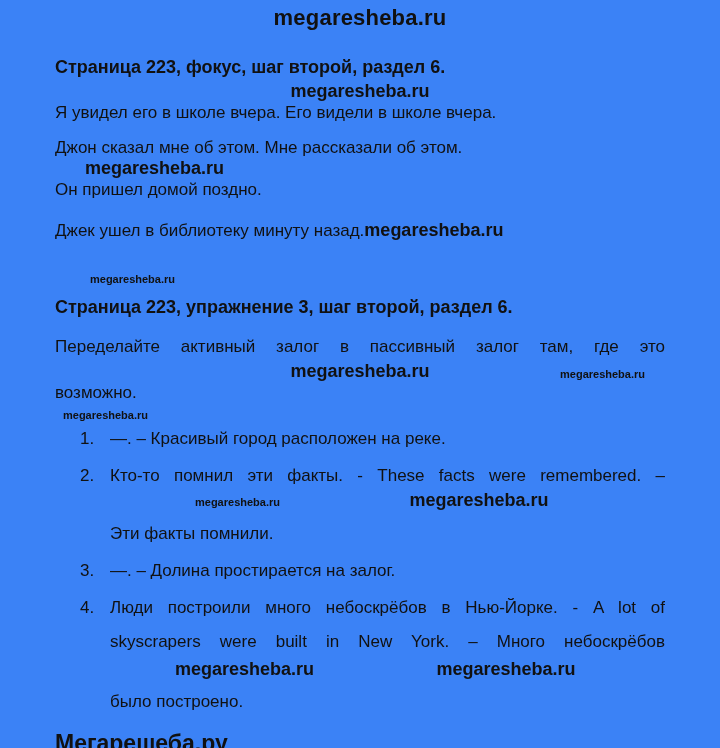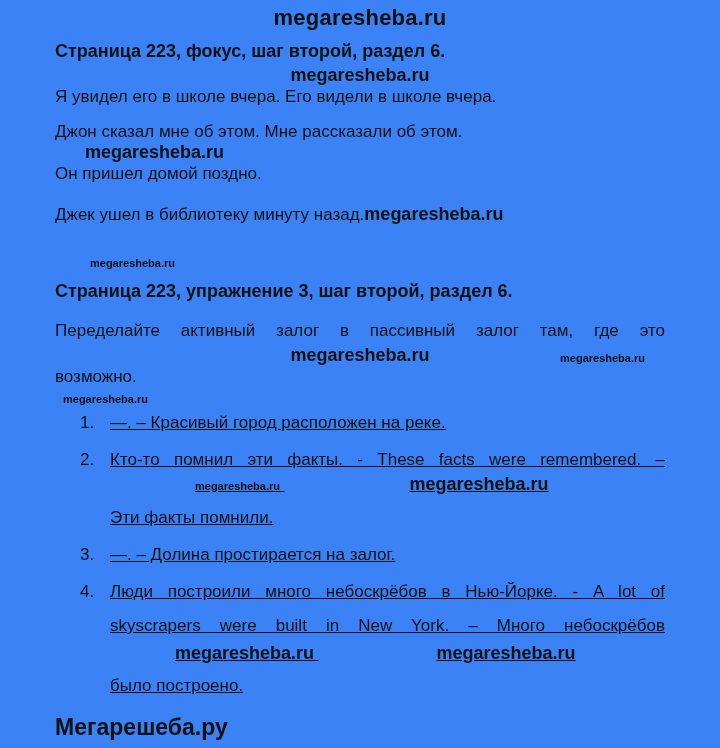--- a/index.html
+++ b/index.html
@@ -21,21 +21,21 @@
     text-align: center;
     font-weight: 700;
     font-size: 22px;
     line-height: 28px;
     letter-spacing: 0.2px;
   }
   .heading {
     font-weight: 700;
     font-size: 18px;
     line-height: 22px;
-    margin-top: 8px;
+    margin-top: 24px;
   }
   .body-line {
     margin: 0;
     font-size: 17px;
     line-height: 21px;
   }
   .justify-line {
     text-align: justify;
     text-align-last: justify;
   }
@@ -97,21 +97,20 @@
   .num {
     width: 30px;
     flex: 0 0 30px;
     padding-left: 25px;
     font-size: 17px;
     line-height: 21px;
   }
   .item-body {
     flex: 1 1 auto;
     min-width: 0;
-    text-decoration: underline;
   }
   .item-line {
     font-size: 17px;
     line-height: 21px;
   }
   .item-line + .item-line {
     margin-top: 13px;
   }
   .item-wm-row-2 {
     margin-top: 4px;

